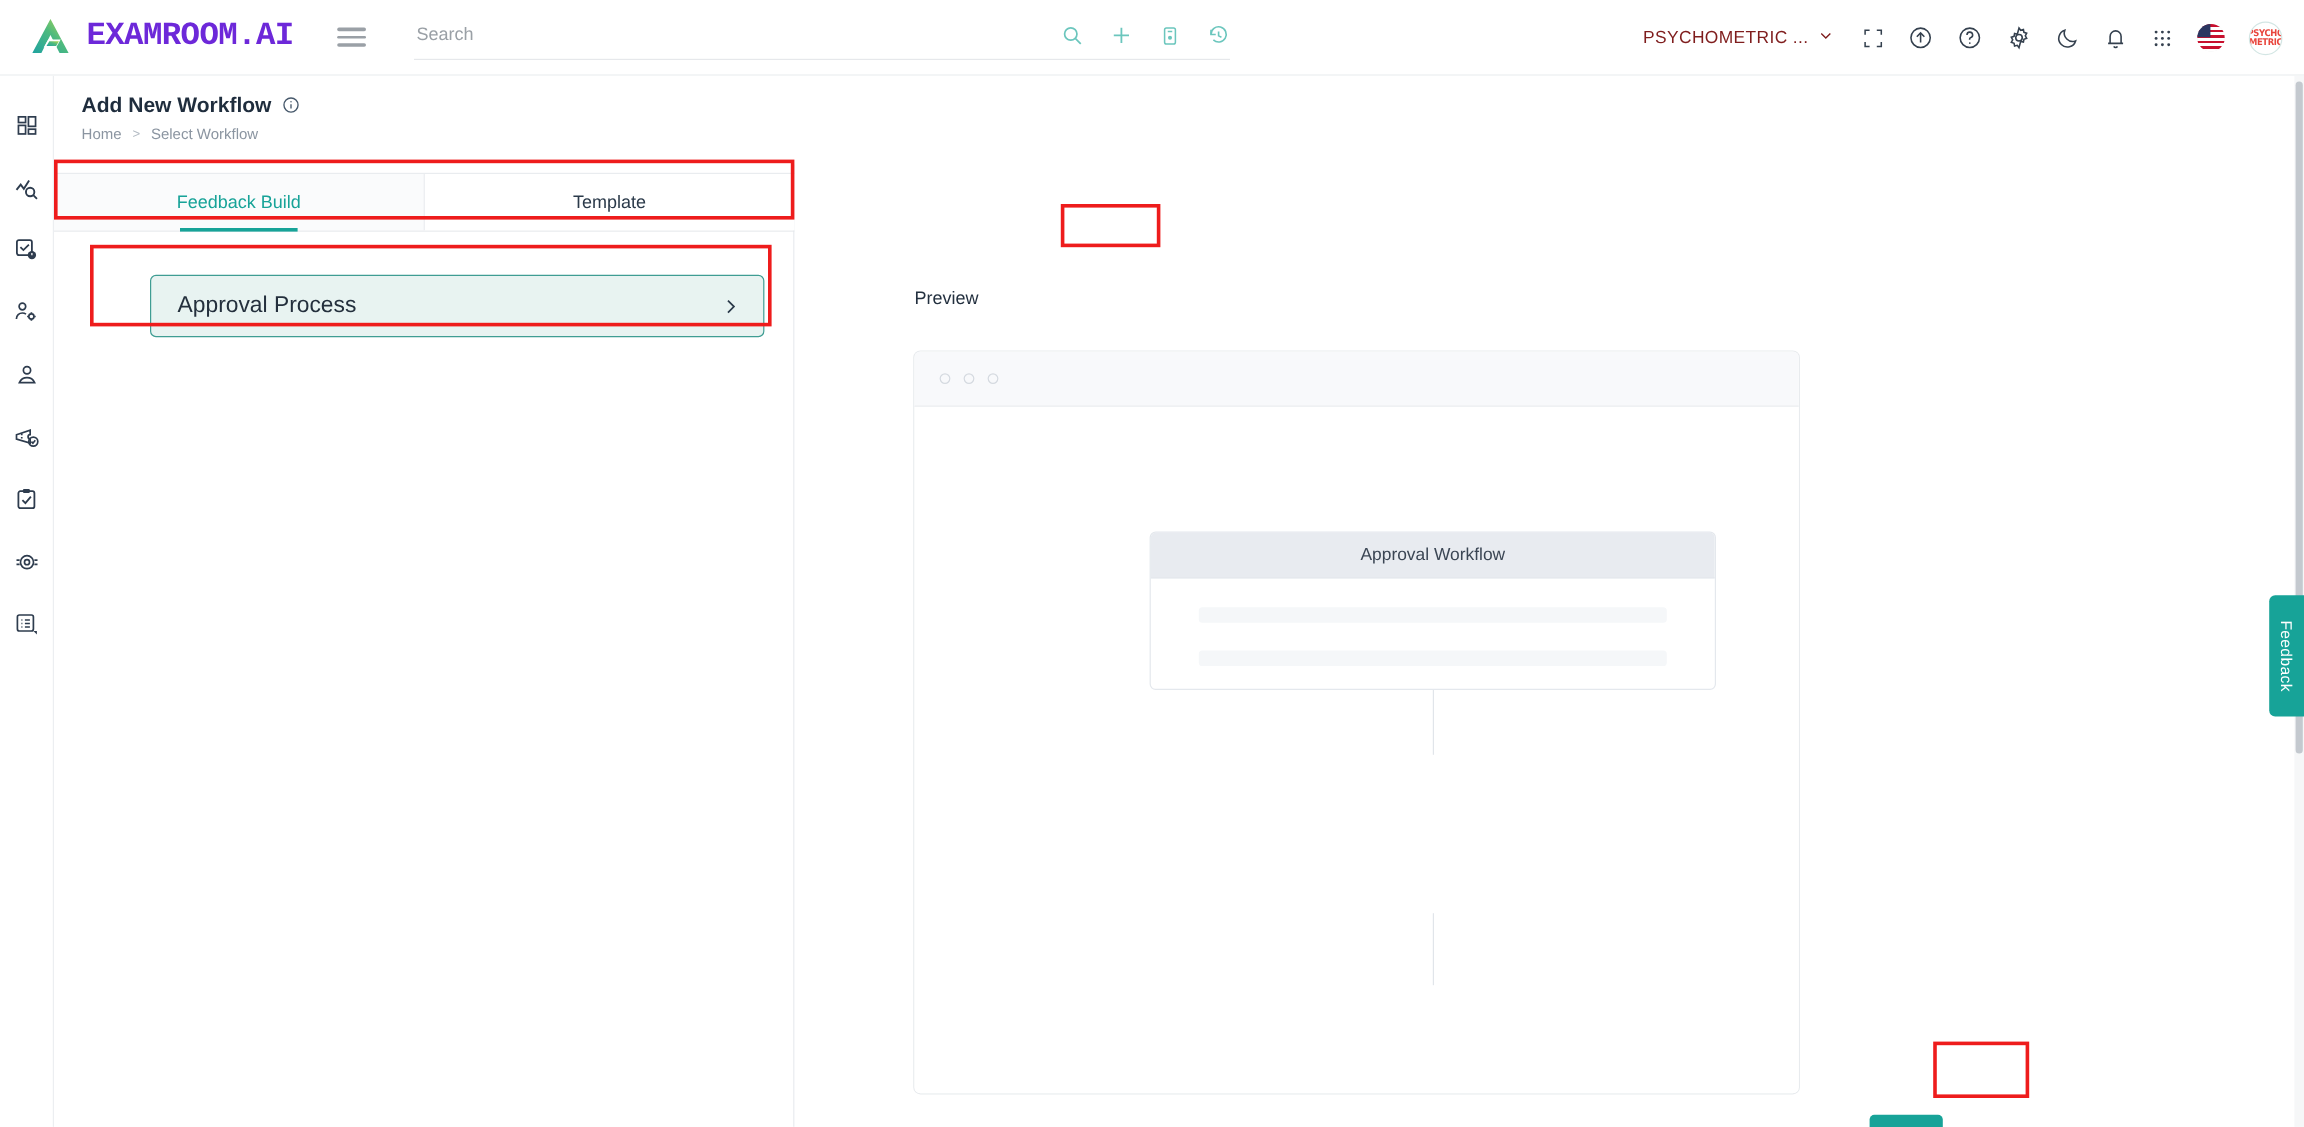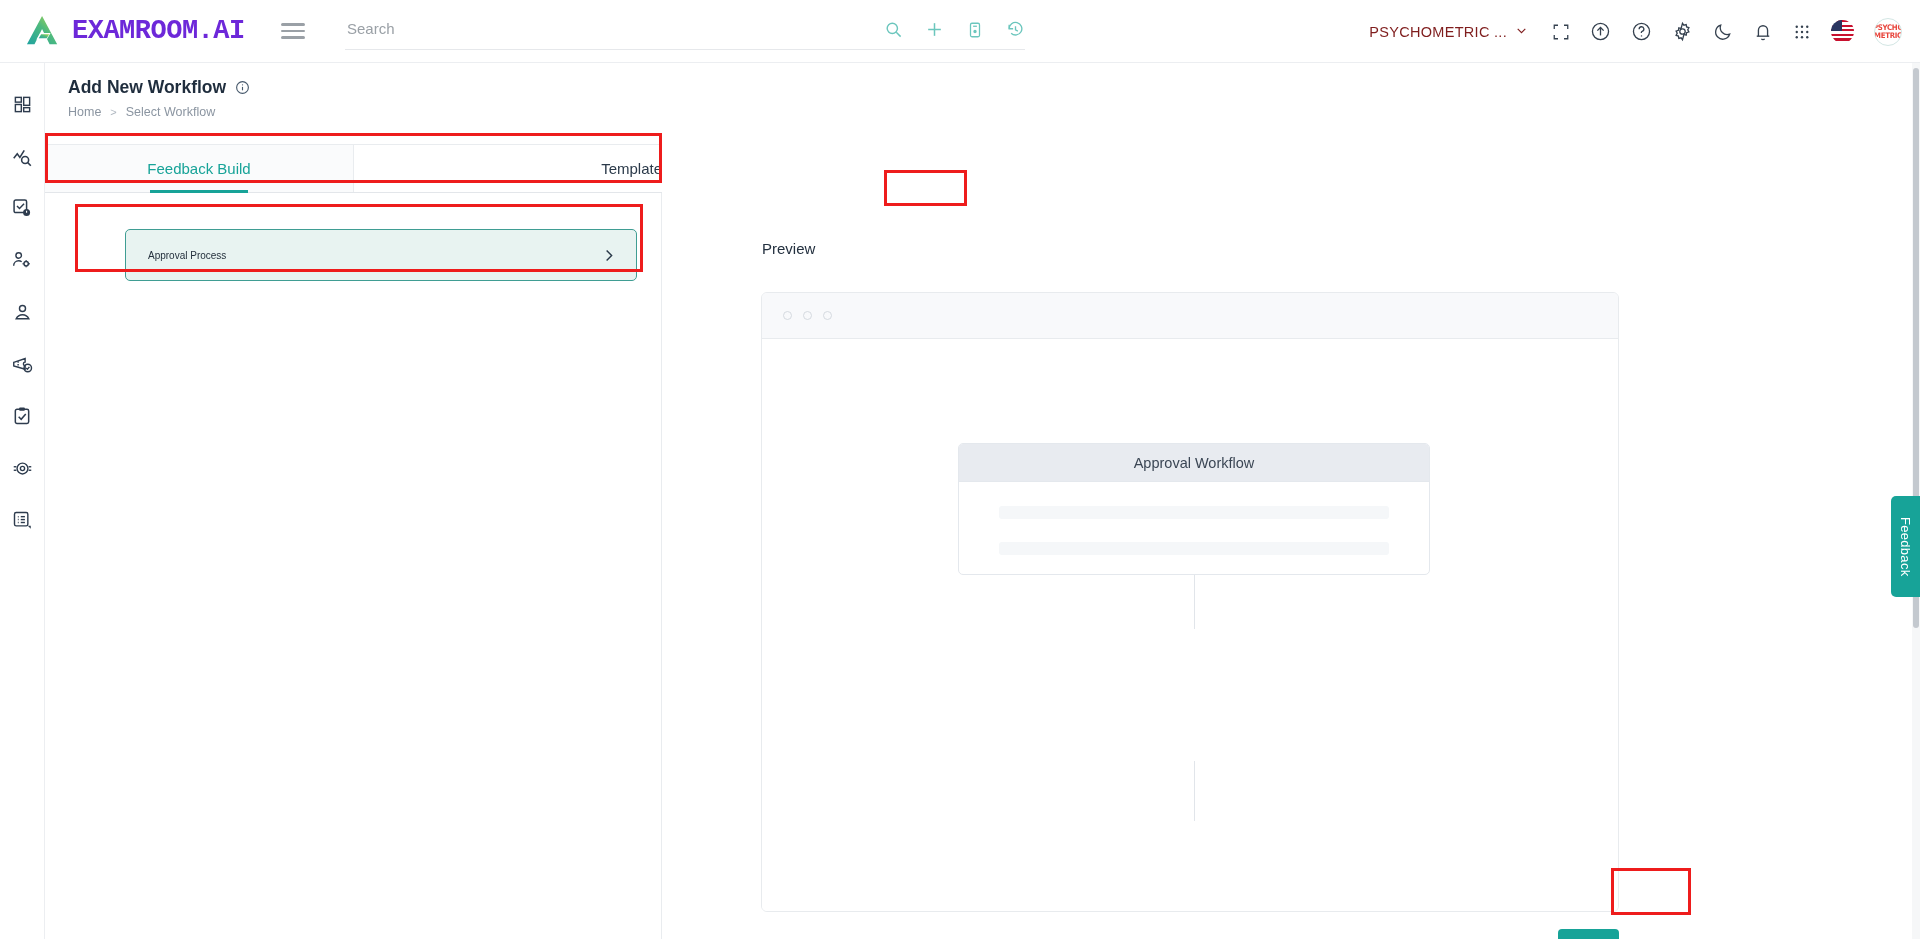--- a/index.html
+++ b/index.html
@@ -114,41 +114,41 @@
   }
   .tab {
     flex: 1; display: flex; align-items: center; justify-content: center;
     font-size: 15px; cursor: pointer; position: relative; user-select: none;
   }
   .tab.active { color: #17a398; background: #fafbfc; }
   .tab.active:after {
     content: ""; position: absolute; bottom: -1px; left: 50%;
     transform: translateX(-50%); width: 98px; height: 3px; background: #17a398;
   }
-  .tab.inactive { color: #2b3a4a; background: #ffffff; border-left: 1px solid #e9ecef; justify-content: flex-end; }
+  .tab.inactive { color: #2b3a4a; background: #ffffff; border-left: 1px solid #e9ecef; }
 
   .wf-card {
     position: absolute; left: 80px; top: 92px;
     width: 512px; height: 52px;
     background: #e8f3f1; border: 1px solid #3f9d93; border-radius: 5px;
     display: flex; align-items: center; justify-content: space-between;
     padding: 0 20px 0 22px; cursor: pointer;
   }
-  .wf-card-label { font-size: 10px; color: #24303d; }
+  .wf-card-label { font-size: 19px; color: #24303d; }
   .wf-chevron { color: #2b3a4a; display: flex; }
 
   
   .rightcol { position: absolute; left: 618px; top: 74px; width: 1257px; height: 802px; }
   .preview-label {
     position: absolute; left: 99px; top: 103px;
     font-size: 15px; color: #23303f;
   }
   .browser {
     position: absolute; left: 98px; top: 155px;
-    width: 858px; height: 620px;
+    width: 739px; height: 620px;
     border: 1px solid #e8ebee; border-radius: 6px; background: #ffffff;
     overflow: hidden;
   }
   .browser-bar {
     height: 46px; background: #f8f9fb; border-bottom: 1px solid #e8ebee;
     display: flex; align-items: center; gap: 11px; padding-left: 21px;
   }
   .dot { width: 9px; height: 9px; border-radius: 50%; border: 1.3px solid #d5dae0; }
   .browser-body { position: relative; height: 573px; background: #ffffff; }
 

